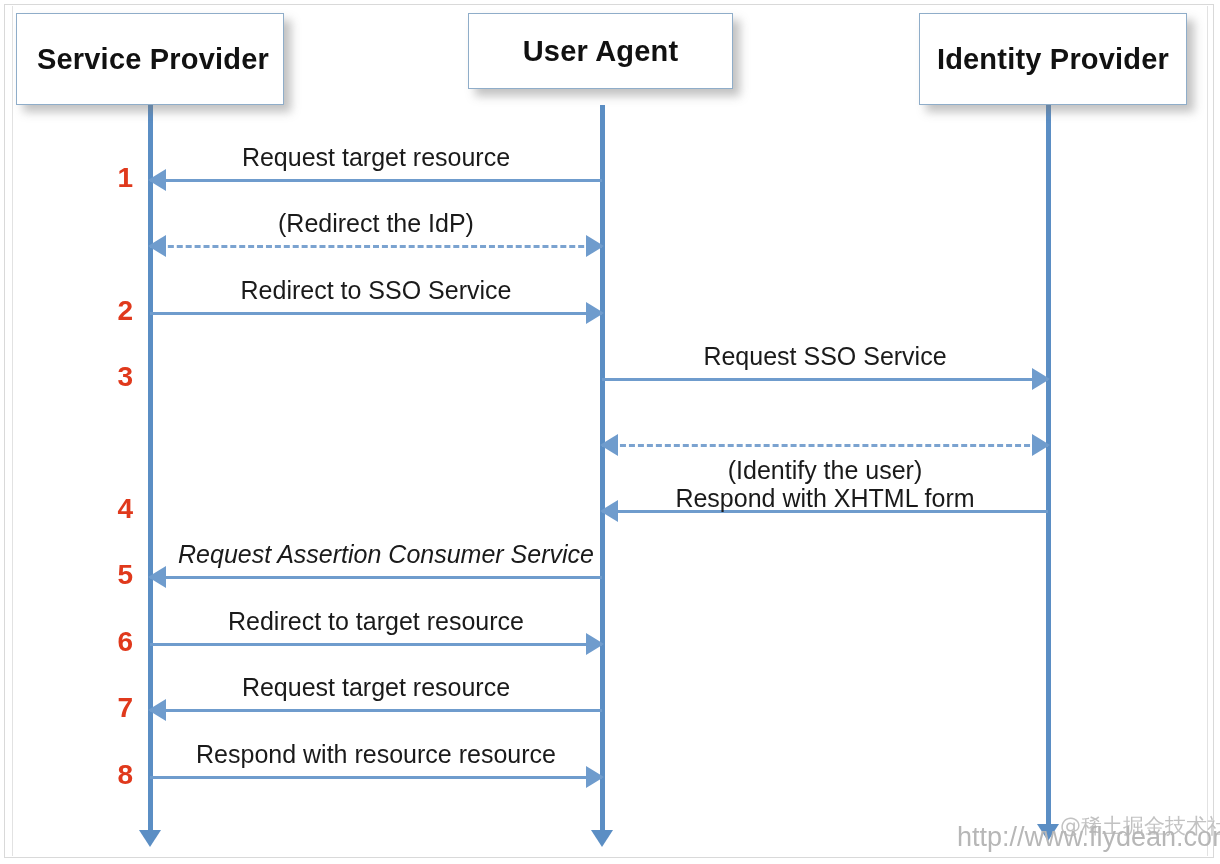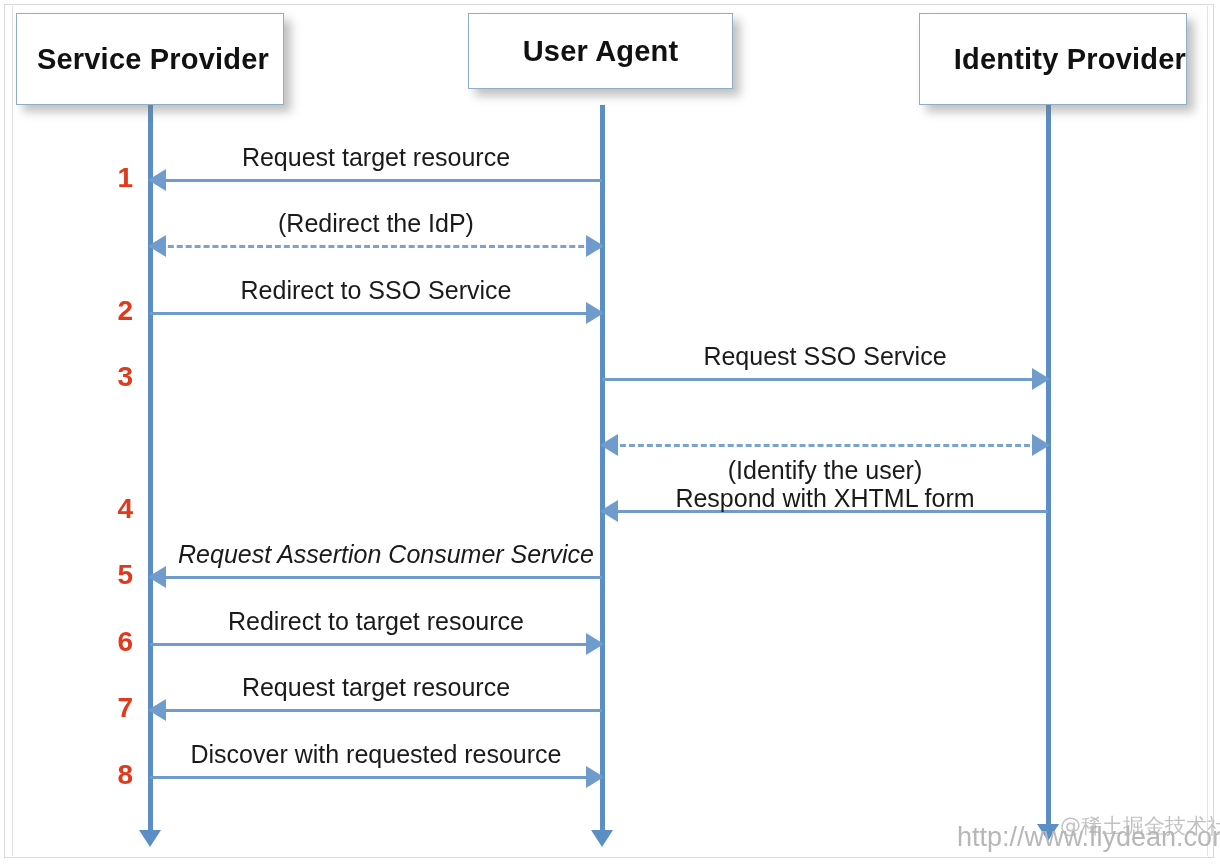--- a/index.html
+++ b/index.html
@@ -185,31 +185,31 @@
       <div class="msg-line" style="left: 150px; width: 452px; top: 643px;"></div>
       <div class="arrow-head right" style="top: 633px; left: 586px;"></div>
       <div class="msg-label" style="left: 150px; width: 452px; top: 607px;">Redirect to target resource</div>
       <div class="step-num" style="left: 105px; top: 626px;">6</div>
       <div class="msg-line" style="left: 150px; width: 452px; top: 709px;"></div>
       <div class="arrow-head left" style="top: 699px; left: 148px;"></div>
       <div class="msg-label" style="left: 150px; width: 452px; top: 673px;">Request target resource</div>
       <div class="step-num" style="left: 105px; top: 692px;">7</div>
       <div class="msg-line" style="left: 150px; width: 452px; top: 776px;"></div>
       <div class="arrow-head right" style="top: 766px; left: 586px;"></div>
-      <div class="msg-label" style="left: 150px; width: 452px; top: 740px;">Discover with requested resource</div>
+      <div class="msg-label" style="left: 150px; width: 452px; top: 740px;">Respond with resource resource</div>
       <div class="step-num" style="left: 105px; top: 759px;">8</div>
     </div>
   <div id="layer-actors">
       <div class="actor-box" style="left: 16px; top: 13px; width: 268px; height: 92px; padding-left: 6px;">
         <span class="actor-label">Service Provider</span>
       </div>
       <div class="actor-box" style="left: 468px; top: 13px; width: 265px; height: 76px;">
         <span class="actor-label">User Agent</span>
       </div>
-      <div class="actor-box" style="left: 919px; top: 13px; width: 268px; height: 92px; justify-content: flex-end;">
+      <div class="actor-box" style="left: 919px; top: 13px; width: 268px; height: 92px;">
         <span class="actor-label">Identity Provider</span>
       </div>
     </div>
 
   <div class="wm-cn" style="left:1060px; top:812px;">@稀土掘金技术社区</div>
   <div class="wm-url" style="left:957px; top:822px;">http://www.flydean.com</div>
 
 </div>
 
 </body></html>

